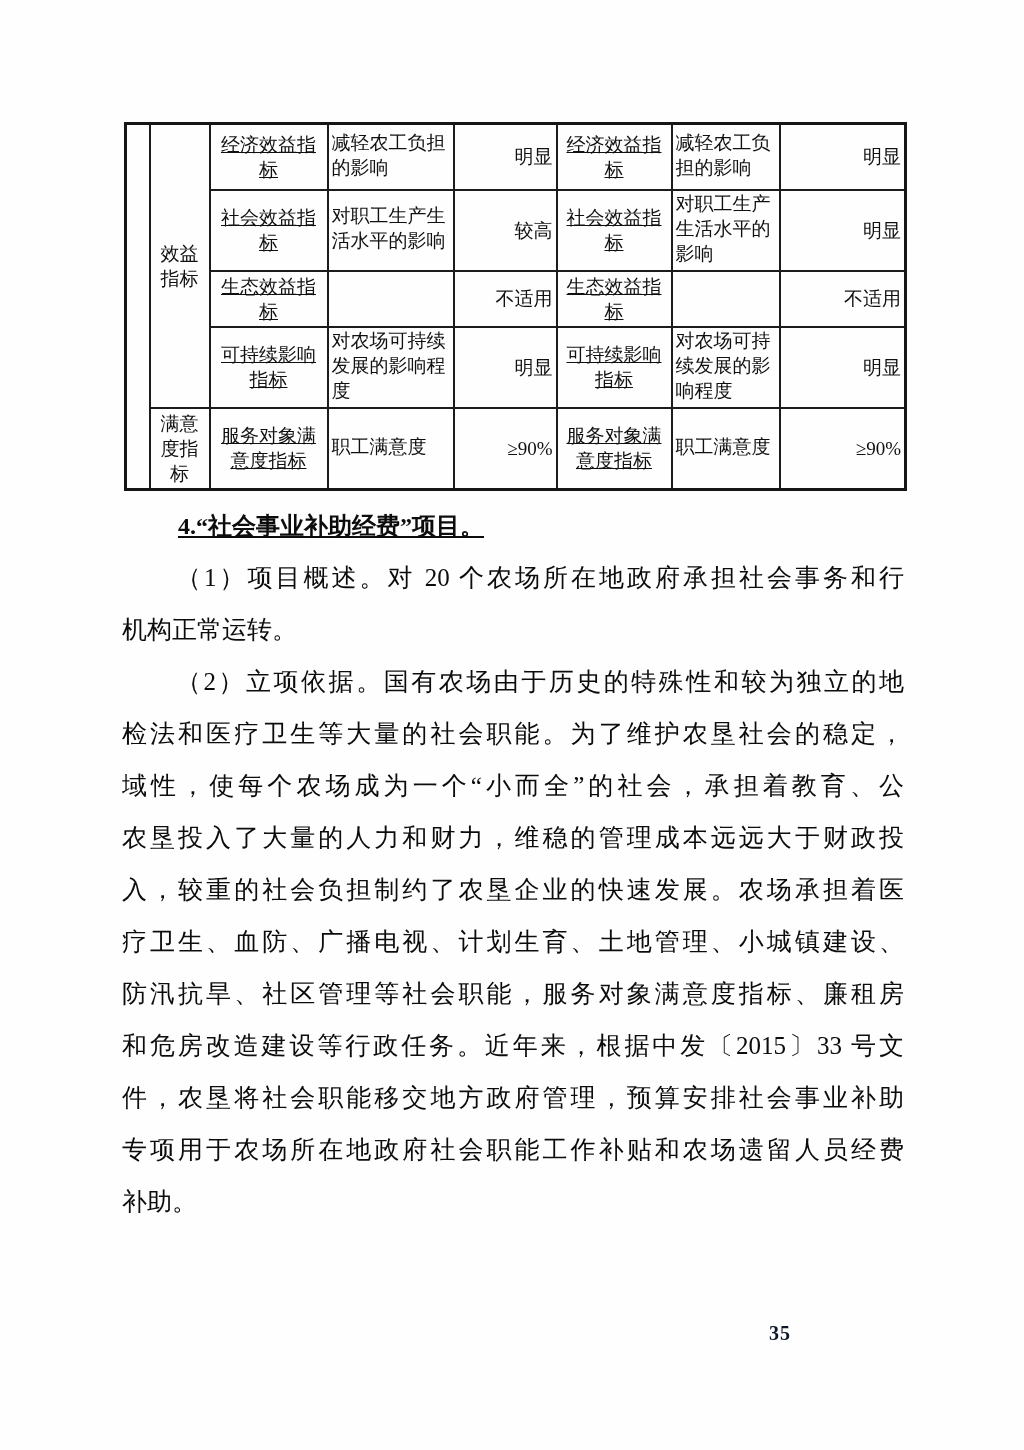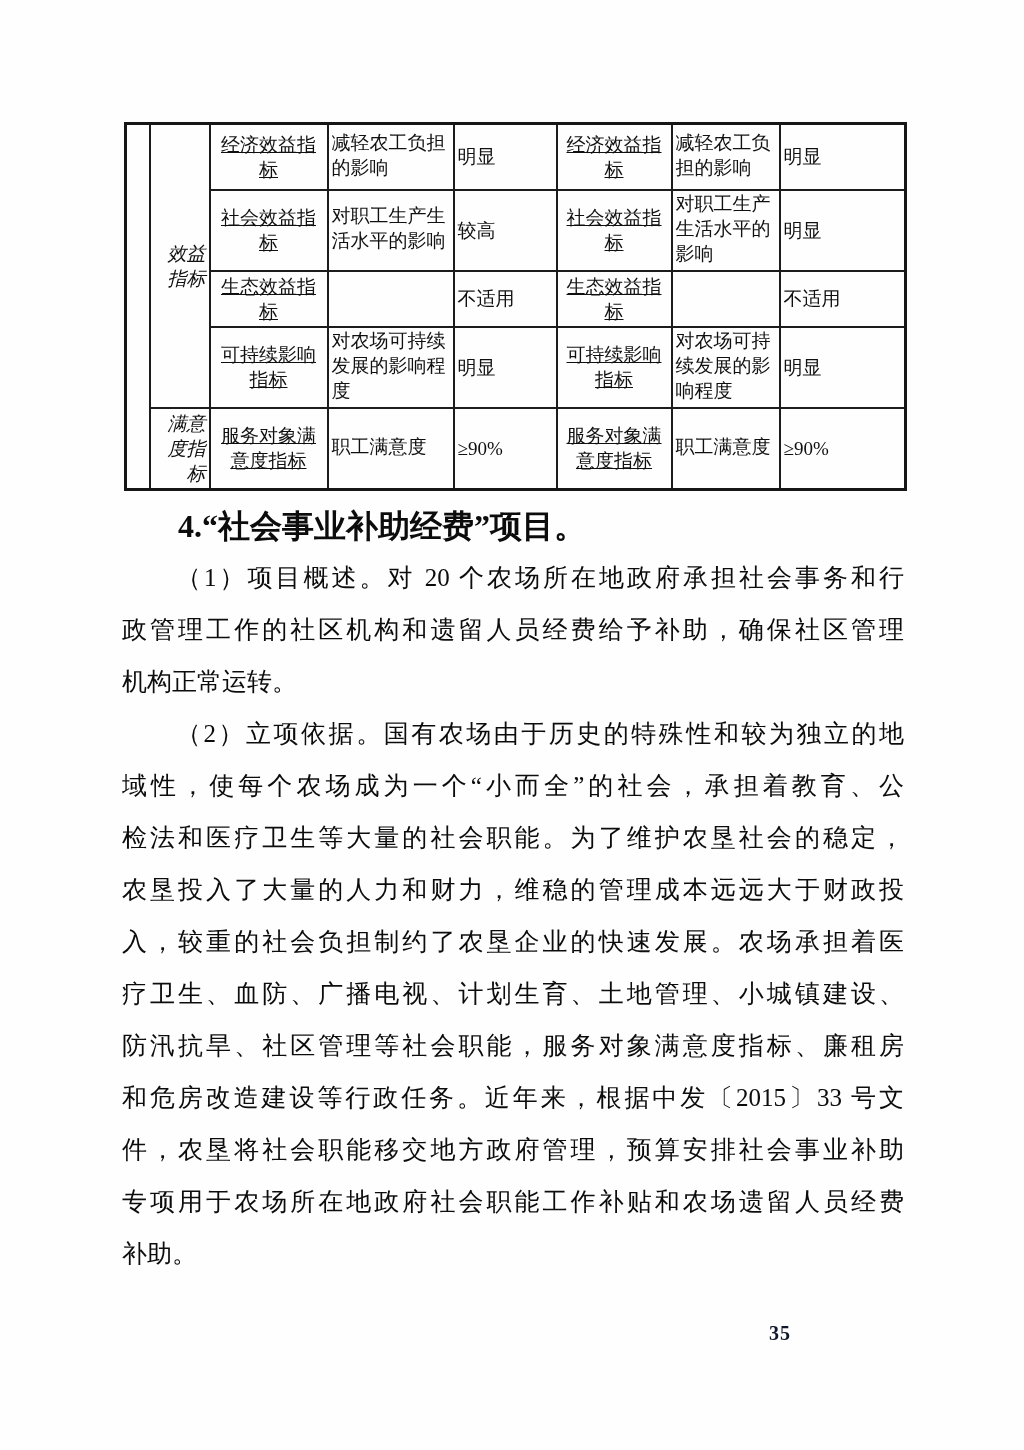--- a/index.html
+++ b/index.html
@@ -24,46 +24,47 @@
   table.ind td {
     border: 2px solid #1c1c1c;
     vertical-align: middle;
     padding: 2px 3px;
     font-size: 19px;
     line-height: 25px;
     word-break: break-all;
     color: #101010;
   }
   td.blank { padding: 0; }
-  td.group { text-align: right; font-size: 20px; line-height: 27px; font-style: italic; }
+  td.group { text-align: center; font-size: 20px; line-height: 27px; }
   td.name  { text-align: center; font-size: 18px; line-height: 25px; text-decoration: underline; }
   td.desc  { text-align: left; font-family: Liberation Mono, monospace; }
-  td.val   { text-align: left; font-size: 20px; }
+  td.val   { text-align: right; font-size: 20px; }
 
   
   .textblock {
     position: absolute; left: 122px; top: 500px; width: 782px;
   }
   .tline {
     height: 52px; line-height: 52px;
     font-size: 25px;
     white-space: nowrap;
     color: #0c0c0c;
   }
   .tline.fill {
     white-space: normal;
     text-align: justify;
     text-align-last: justify;
   }
   .tline.indent { text-indent: 54px; font-family: Liberation Serif, serif; }
   .tline.heading {
     font-weight: bold;
-    font-size: 32px;
+    font-size: 24px;
     text-indent: 56px;
     white-space: nowrap;
+    text-decoration: underline;
   }
   .pagenum {
     position: absolute; left: 769px; top: 1322px;
     font-size: 20px; font-weight: bold; color: #0f172a;
     letter-spacing: 1px;
   }
 </style>
 </head>
 <body>
 
@@ -125,28 +126,27 @@
         <td class="val">≥90%</td>
       </tr>
     </tbody>
   </table>
 
   <div class="textblock">
     <div class="tline heading">4.“社会事业补助经费”项目。</div>
 
     <div>
       <div class="tline fill indent">（1）项目概述。对 20 个农场所在地政府承担社会事务和行</div>
-      <div class="tline fill">政管理工作的社区机构和遗留人员经费给予补助，确保社区管理</div>
       <div class="tline">机构正常运转。</div>
     </div>
 
     <div>
       <div class="tline fill indent">（2）立项依据。国有农场由于历史的特殊性和较为独立的地</div>
+      <div class="tline fill">检法和医疗卫生等大量的社会职能。为了维护农垦社会的稳定，</div>
       <div class="tline fill">域性，使每个农场成为一个“小而全”的社会，承担着教育、公</div>
-      <div class="tline fill">检法和医疗卫生等大量的社会职能。为了维护农垦社会的稳定，</div>
       <div class="tline fill">农垦投入了大量的人力和财力，维稳的管理成本远远大于财政投</div>
       <div class="tline fill">入，较重的社会负担制约了农垦企业的快速发展。农场承担着医</div>
       <div class="tline fill">疗卫生、血防、广播电视、计划生育、土地管理、小城镇建设、</div>
       <div class="tline fill">防汛抗旱、社区管理等社会职能，服务对象满意度指标、廉租房</div>
       <div class="tline fill">和危房改造建设等行政任务。近年来，根据中发〔2015〕33 号文</div>
       <div class="tline fill">件，农垦将社会职能移交地方政府管理，预算安排社会事业补助</div>
       <div class="tline fill">专项用于农场所在地政府社会职能工作补贴和农场遗留人员经费</div>
       <div class="tline">补助。</div>
     </div>
 

